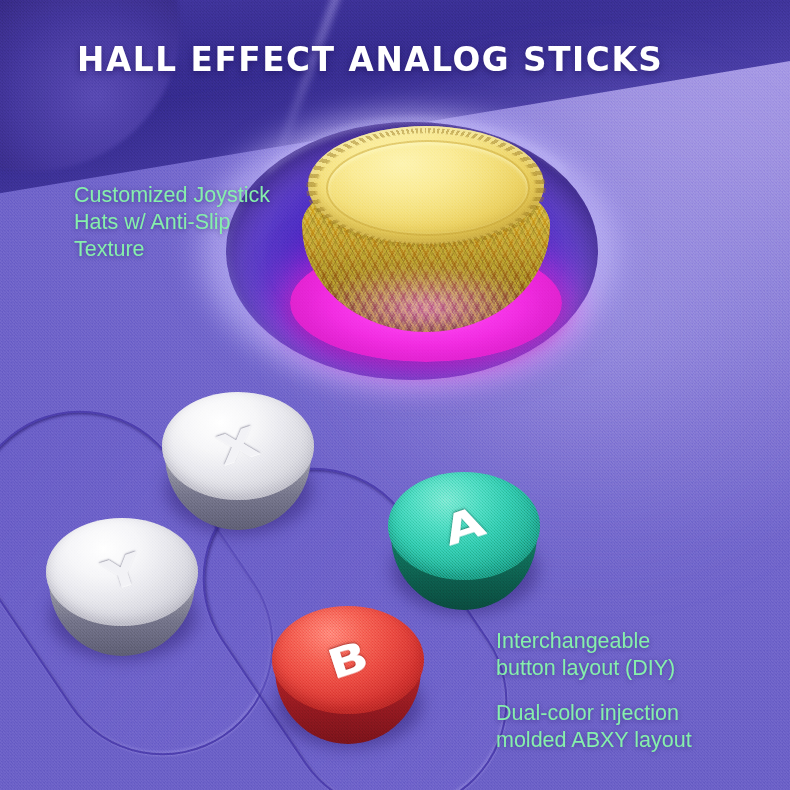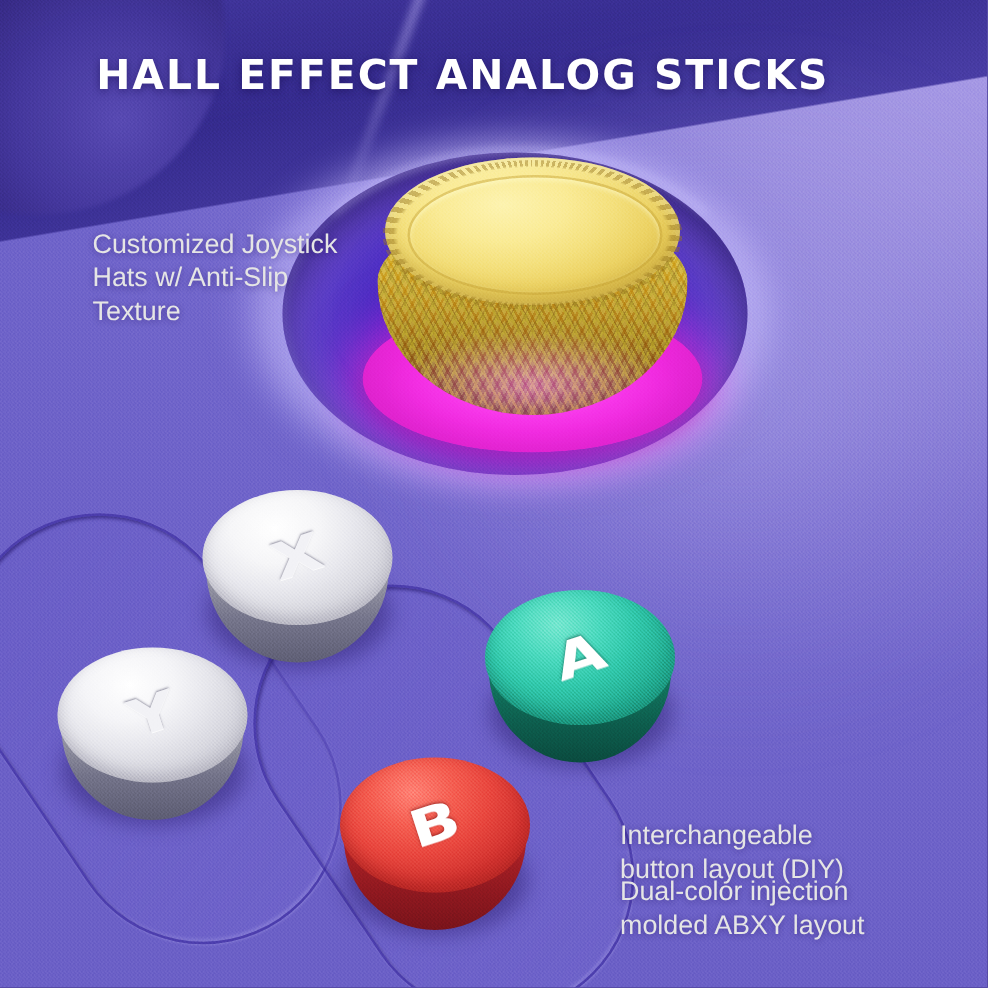--- a/index.html
+++ b/index.html
@@ -493,29 +493,29 @@
     font-size: 33px;
     letter-spacing: 1.6px;
     color: #ffffff;
     white-space: nowrap;
     transform: scaleX(0.99);
     text-shadow: 0 2px 7px rgba(24,12,80,0.55);
   }
 
   .caption {
     position: absolute;
-    color: #e5e5e5;
+    color: #86efac;
     font-family: "Liberation Sans", sans-serif;
     font-size: 21.5px;
     line-height: 1.26;
     text-shadow: 0 1px 5px rgba(30,16,90,0.45);
     white-space: pre-line;
   }
   #caption-joystick { left: 74px; top: 182px; }
-  #caption-layout   { left: 496px; top: 628px; margin-top: 27px; }
+  #caption-layout   { left: 496px; top: 628px; }
   #caption-molded   { left: 496px; top: 700px; }
 </style>
 </head>
 <body>
 
 <div id="scene">
 
   <div class="bg-base"></div>
   <div class="bg-wall"></div>
   <div class="bg-wall-fade"></div>

